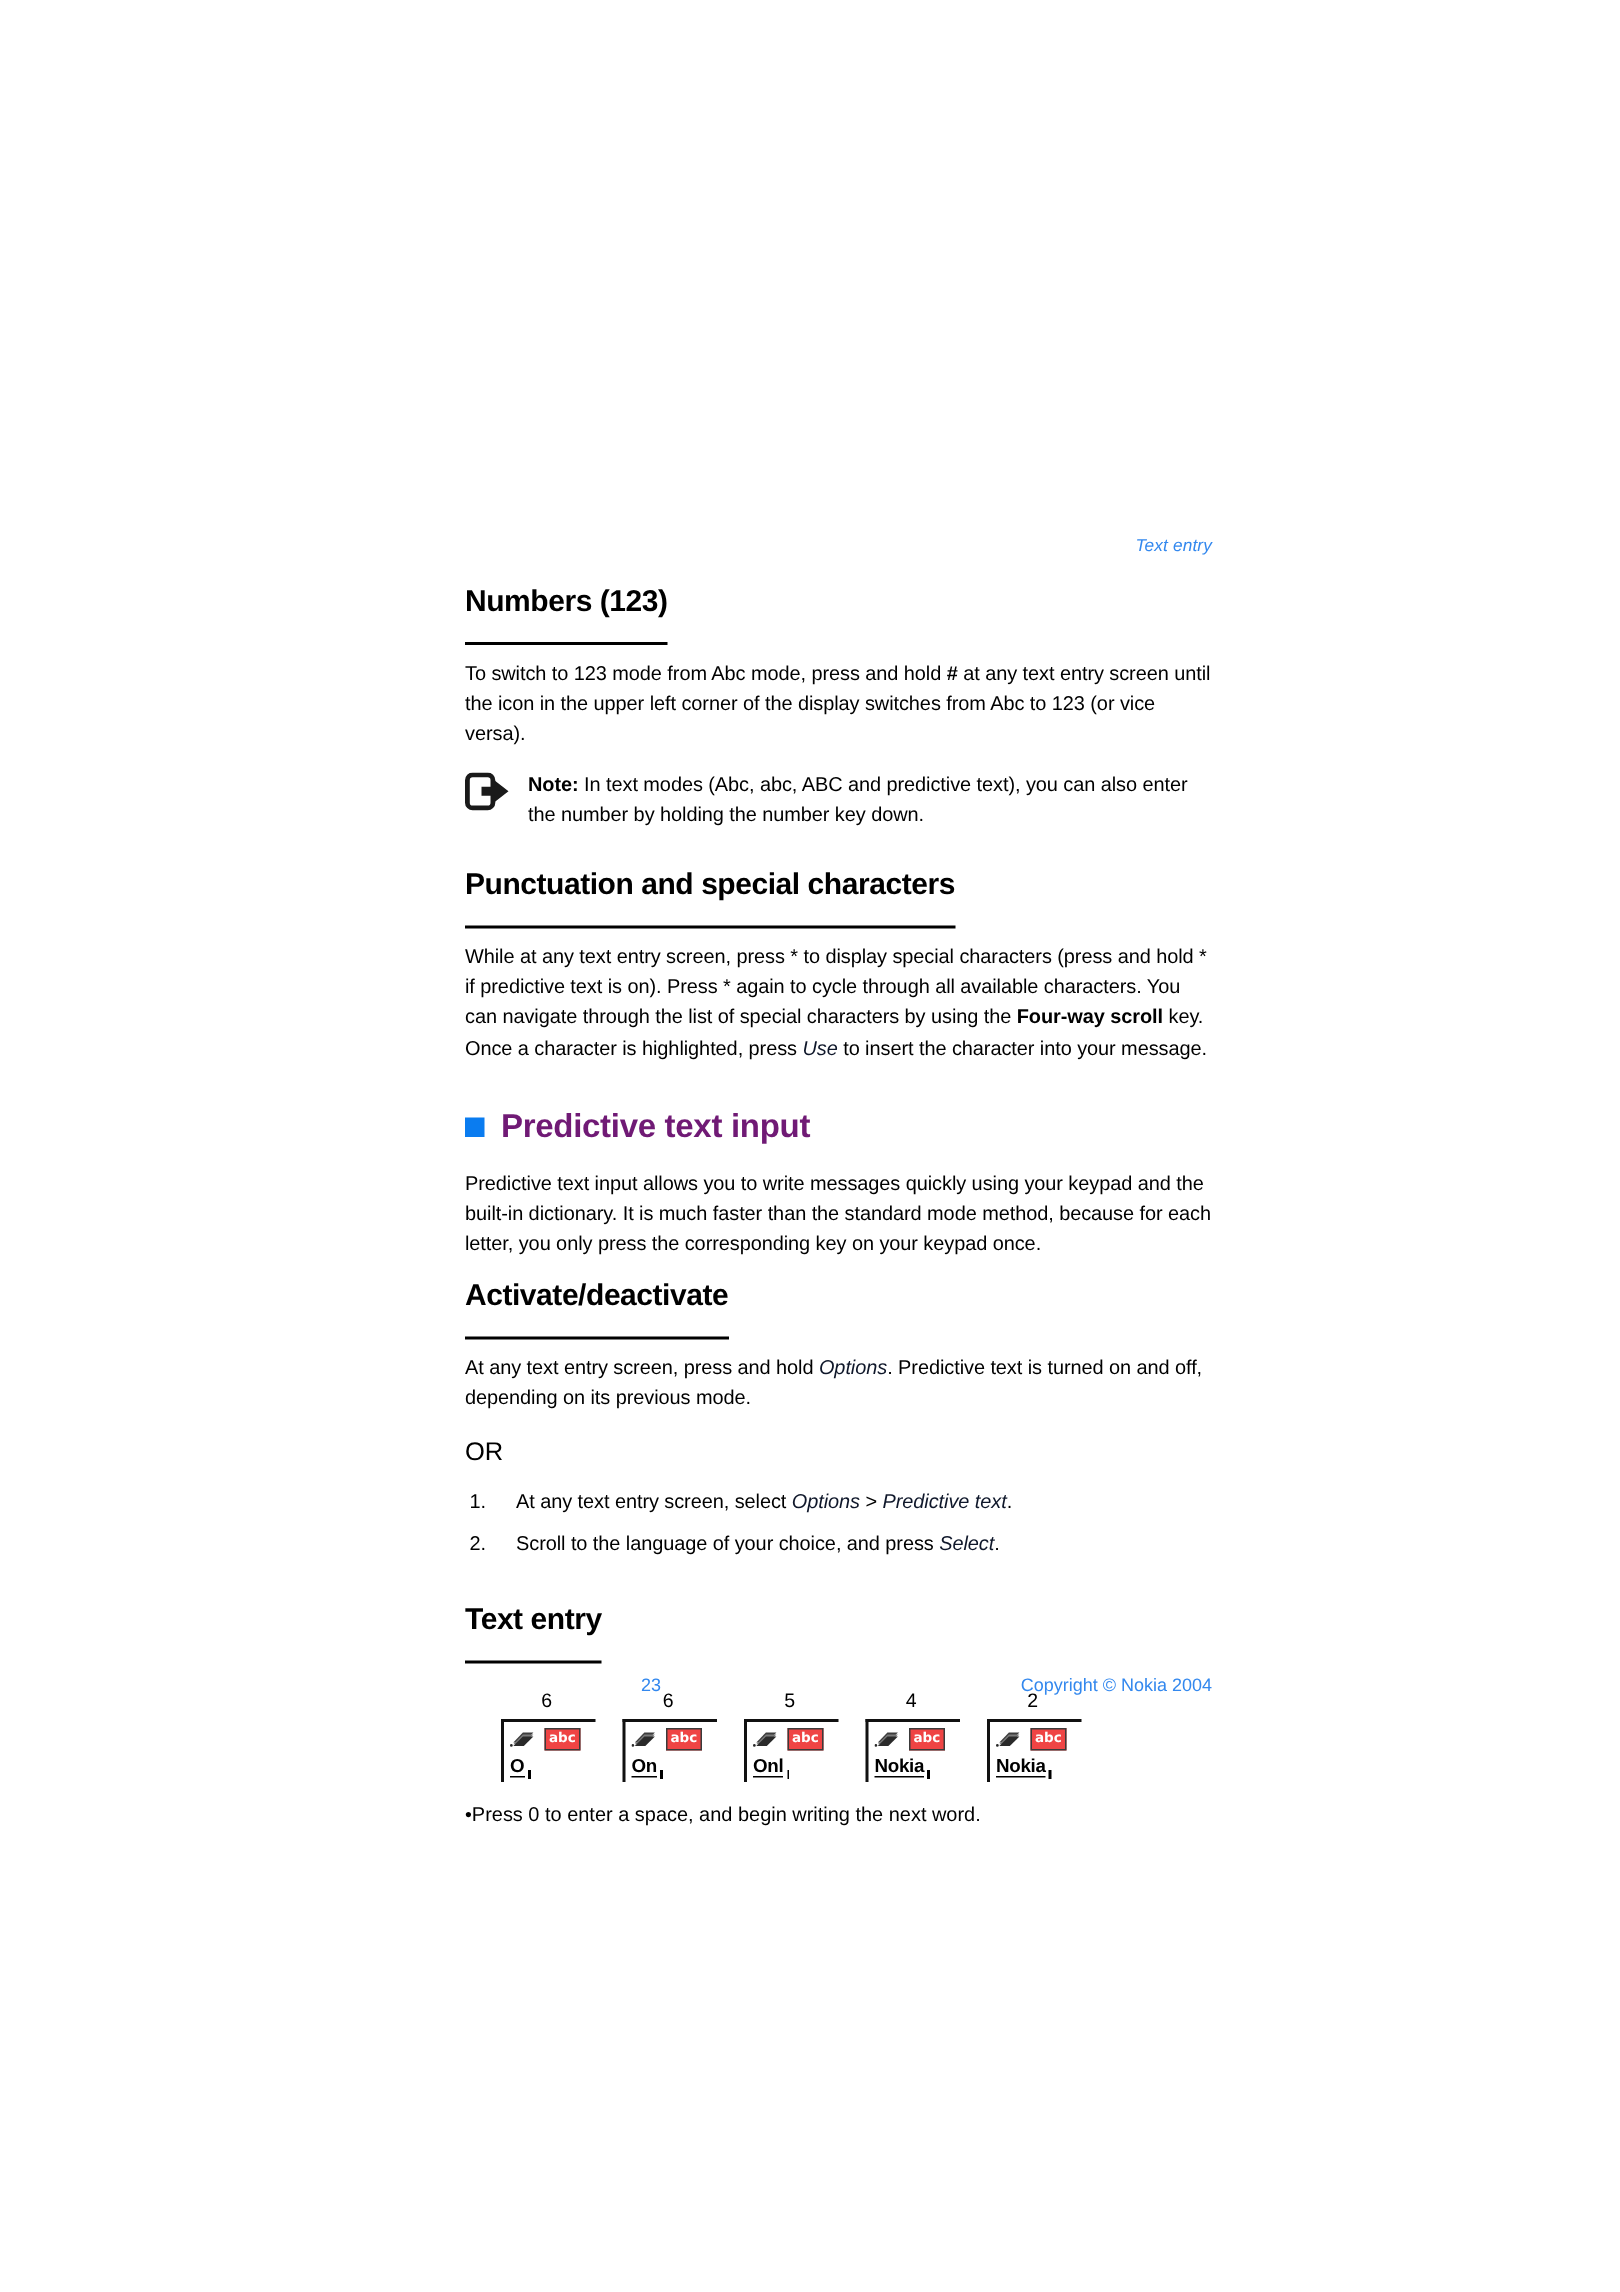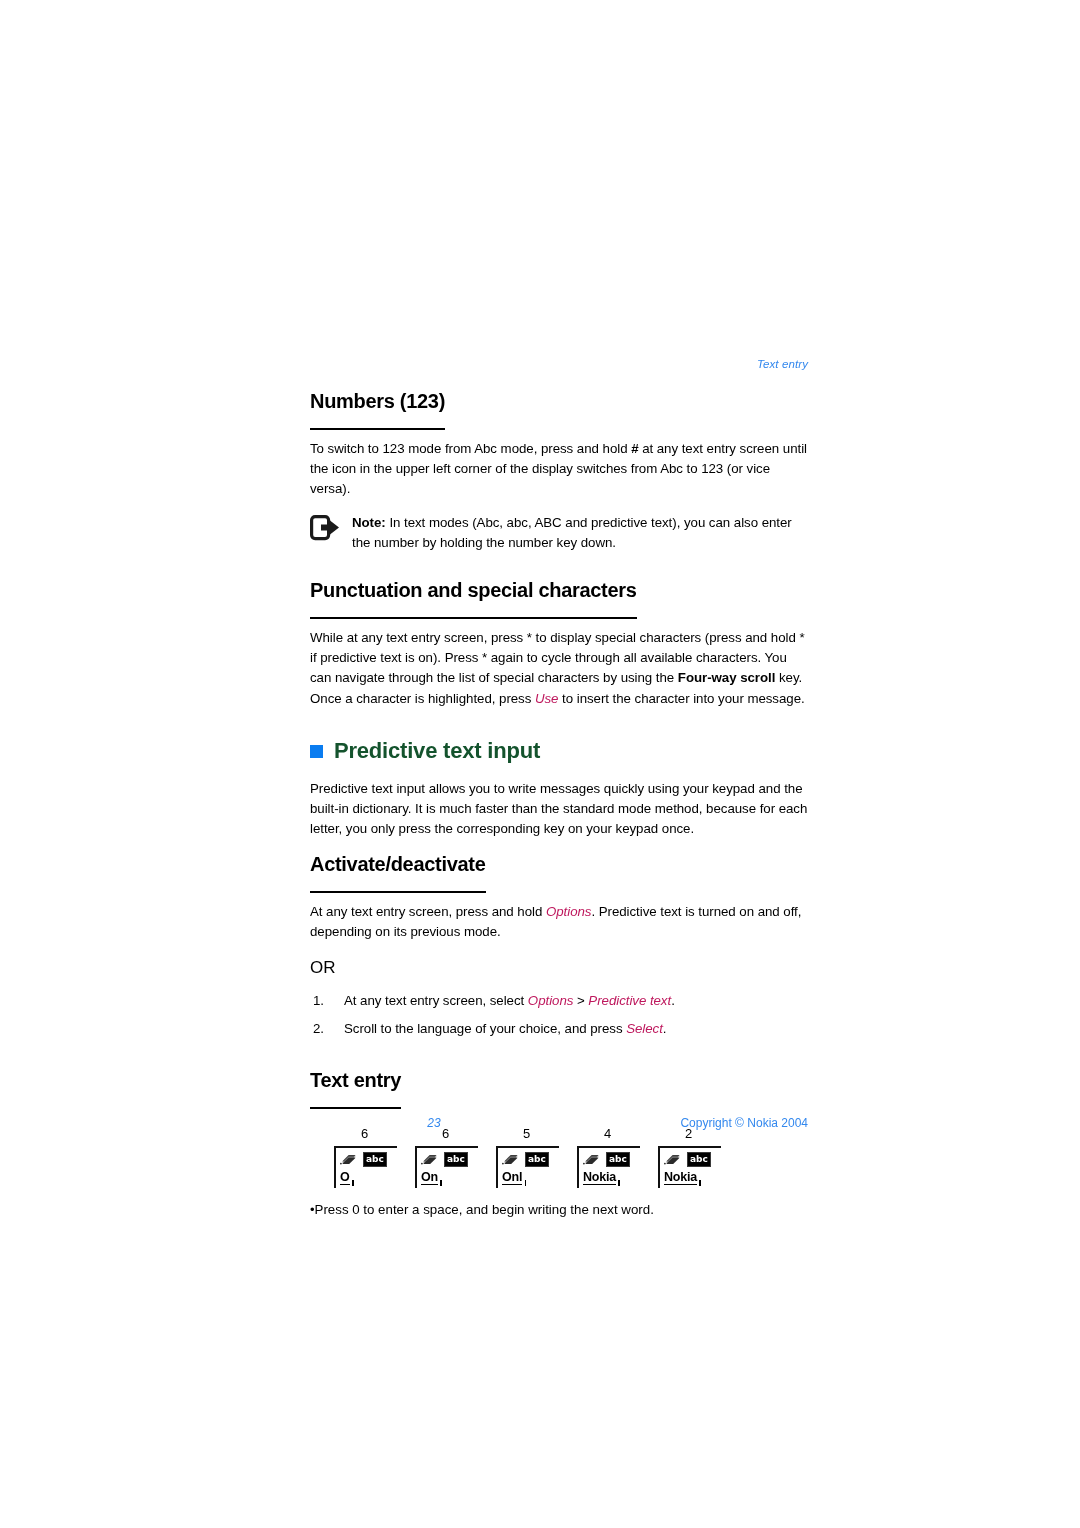--- a/index.html
+++ b/index.html
@@ -50,21 +50,21 @@
     display: inline-block;
     border-bottom: 2px solid #000;
     letter-spacing: -0.3px;
     line-height: 1.15;
   }
   .head-wrap { line-height: 1; }
 
   h1.blue-head {
     font-size: 22px;
     font-weight: 600;
-    color: #14532d;
+    color: #701a75;
     margin: 0;
     letter-spacing: -0.2px;
     display: flex;
     align-items: center;
     gap: 11px;
     line-height: 1.1;
   }
   .blue-square {
     width: 13px;
     height: 13px;
@@ -77,21 +77,21 @@
 
   
   p.body {
     font-size: 13.3px;
     line-height: 1.52;
     margin: 0 0 13px 0;
     letter-spacing: -0.05px;
     text-align: left;
   }
   .b  { font-weight: 700; }
-  .blue-it { color: #be185d; font-style: italic; }
+  .blue-it { color: #0f172a; font-style: italic; }
 
   
   .note-block {
     display: flex;
     align-items: flex-start;
     gap: 12px;
     margin: 0 0 26px 0;
   }
   .note-icon {
     flex: 0 0 auto;
@@ -160,21 +160,21 @@
     position: relative;
   }
   .screen-topbar {
     display: flex;
     align-items: center;
     gap: 6px;
     height: 14px;
   }
   .dict-icon { width: 17px; height: 12px; display:block; }
   .abc-badge {
-    background: #000000;
+    background: #ef4444;
     color: #ffffff;
     font-size: 9px;
     font-weight: 700;
     line-height: 11px;
     padding: 1px 2px 1px 2px;
     letter-spacing: 0px;
     border: 1px solid #3a3a3a;
     font-family: "DejaVu Sans", sans-serif;
   }
   .screen-word {
@@ -211,21 +211,20 @@
     top: 1116px;
     width: 498px;
     display: flex;
     align-items: baseline;
     font-size: 12px;
     color: #3388ee;
   }
   .footer .pageno {
     width: 248px;
     text-align: center;
-    font-style: italic;
   }
   .footer .copy {
     flex: 1;
     text-align: right;
   }
 </style>
 </head>
 <body>
 
 <div class="page">

